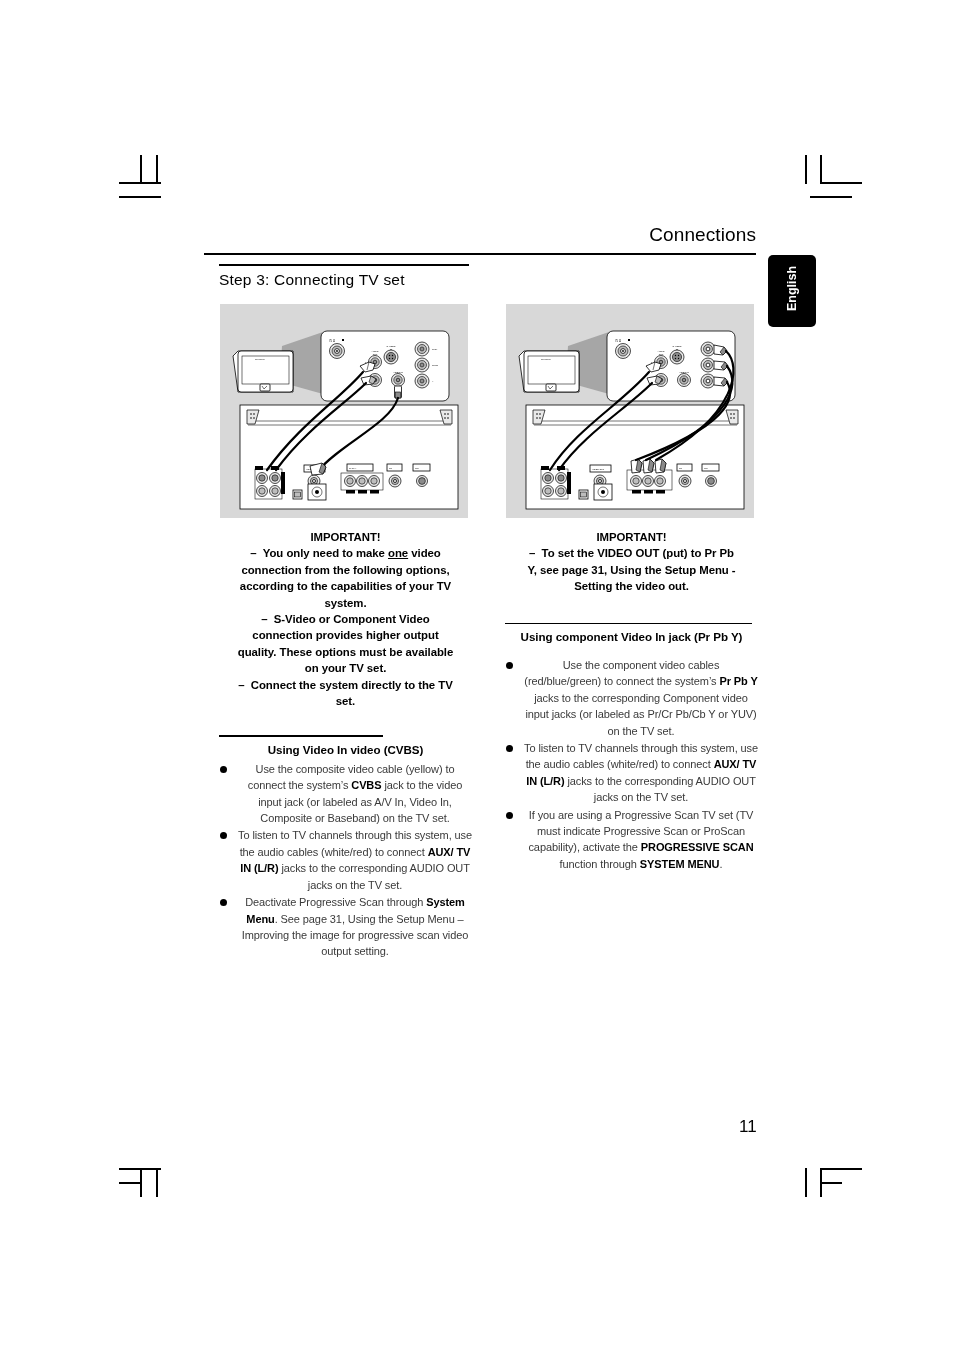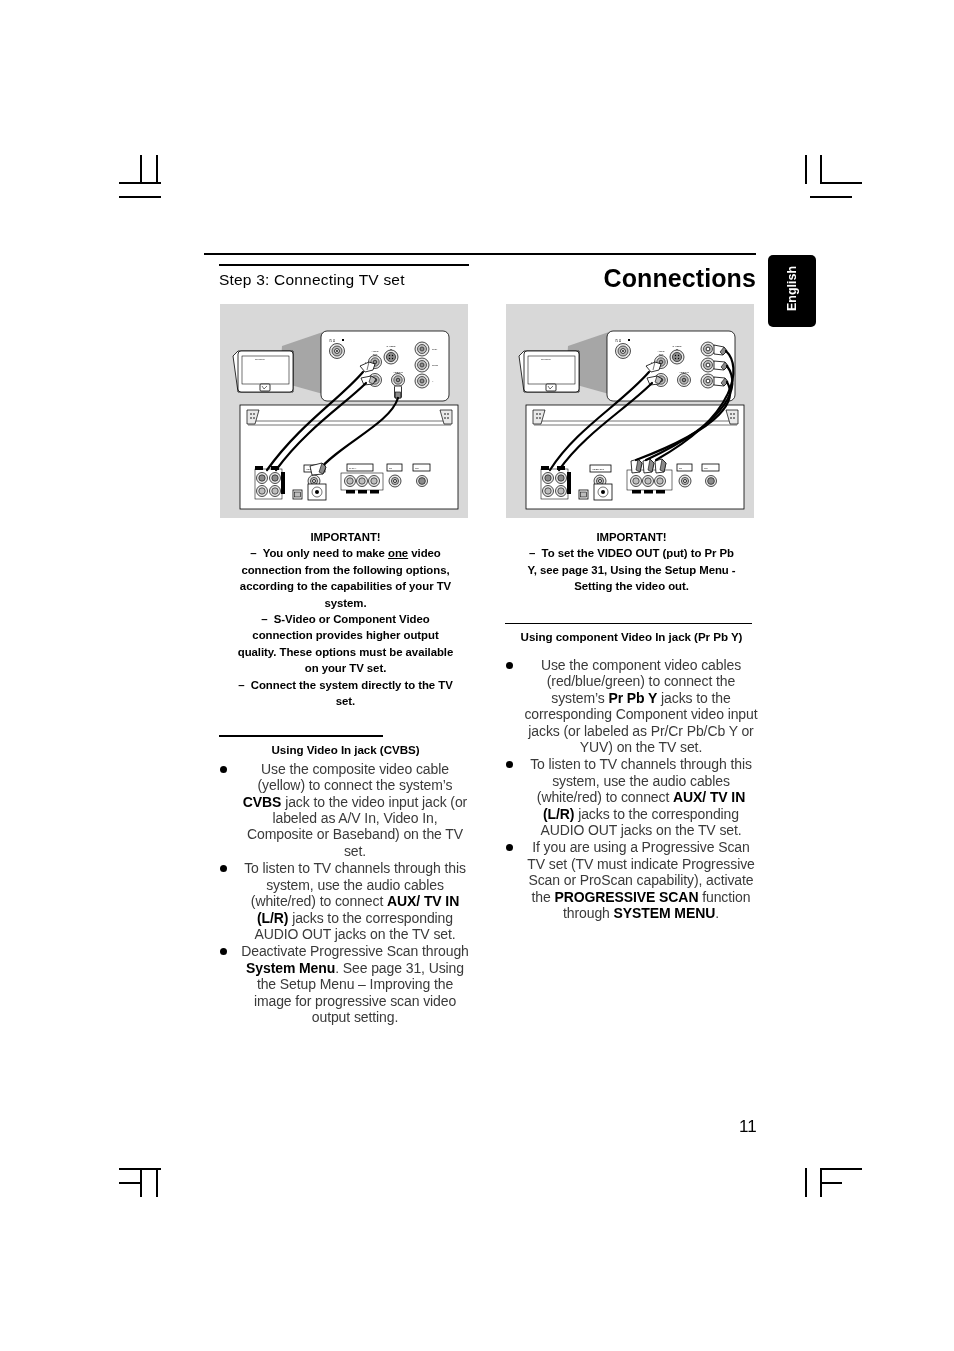--- a/index.html
+++ b/index.html
@@ -15,25 +15,24 @@
     overflow: hidden;
   }
 
   
   .cropmark { position: absolute; background: #000; }
 
   
   #page-title {
     position: absolute;
     right: 198px; top: 224px;
-    font-size: 25px;
-    font-weight: bold;
+    font-size: 19px;
+    font-weight: normal;
     letter-spacing: 0.1px;
     color: #000;
-    margin-top: 40px;
   }
   #header-rule {
     position: absolute;
     left: 204px; top: 253px;
     width: 552px; height: 2px;
     background: #000;
   }
 
   
   #english-tab {
@@ -110,21 +109,21 @@
     letter-spacing: -0.05px;
   }
 
   ul.bullets {
     list-style: none;
     margin: 0; padding: 0;
   }
   ul.bullets li {
     position: relative;
     padding-left: 19px;
-    font-size: 14px;
+    font-size: 11px;
     line-height: 16.4px;
     letter-spacing: -0.1px;
     color: #3a3a3a;
     margin-bottom: 1px;
   }
   ul.bullets li .dot {
     position: absolute;
     left: 1px; top: 5px;
     width: 7px; height: 7px;
     border-radius: 50%;
@@ -590,21 +589,21 @@
     <span class="ln">system.</span>
     <span class="ln">–&nbsp;&nbsp;S-Video or Component Video</span>
     <span class="ln">connection provides higher output</span>
     <span class="ln">quality. These options must be available</span>
     <span class="ln">on your TV set.</span>
     <span class="ln">–&nbsp;&nbsp;Connect the system directly to the TV</span>
     <span class="ln">set.</span>
   </div>
 
   <div class="sec-rule" style="width:164px;margin-top:26px;"></div>
-  <div class="sec-heading" style="margin-top:6px;margin-bottom:5px;">Using Video In jack (CVBS)</div>
+  <div class="sec-heading" style="margin-top:6px;margin-bottom:5px;">Using Video In video (CVBS)</div>
 
   <ul class="bullets">
     <li><span class="dot"></span><span>Use the composite video cable (yellow) to connect the system’s <b>CVBS</b> jack to the video input jack (or labeled as A/V In, Video In, Composite or Baseband) on the TV set.</span></li>
     <li><span class="dot"></span><span>To listen to TV channels through this system, use the audio cables (white/red) to connect <b>AUX/ TV IN (L/R)</b> jacks to the corresponding AUDIO OUT jacks on the TV set.</span></li>
     <li><span class="dot"></span><span>Deactivate Progressive Scan through <b>System Menu</b>. See page 31, Using the Setup Menu – Improving the image for progressive scan video output setting.</span></li>
   </ul>
 </div>
 
 <div class="column" id="col-right">
   <div class="important-block">

